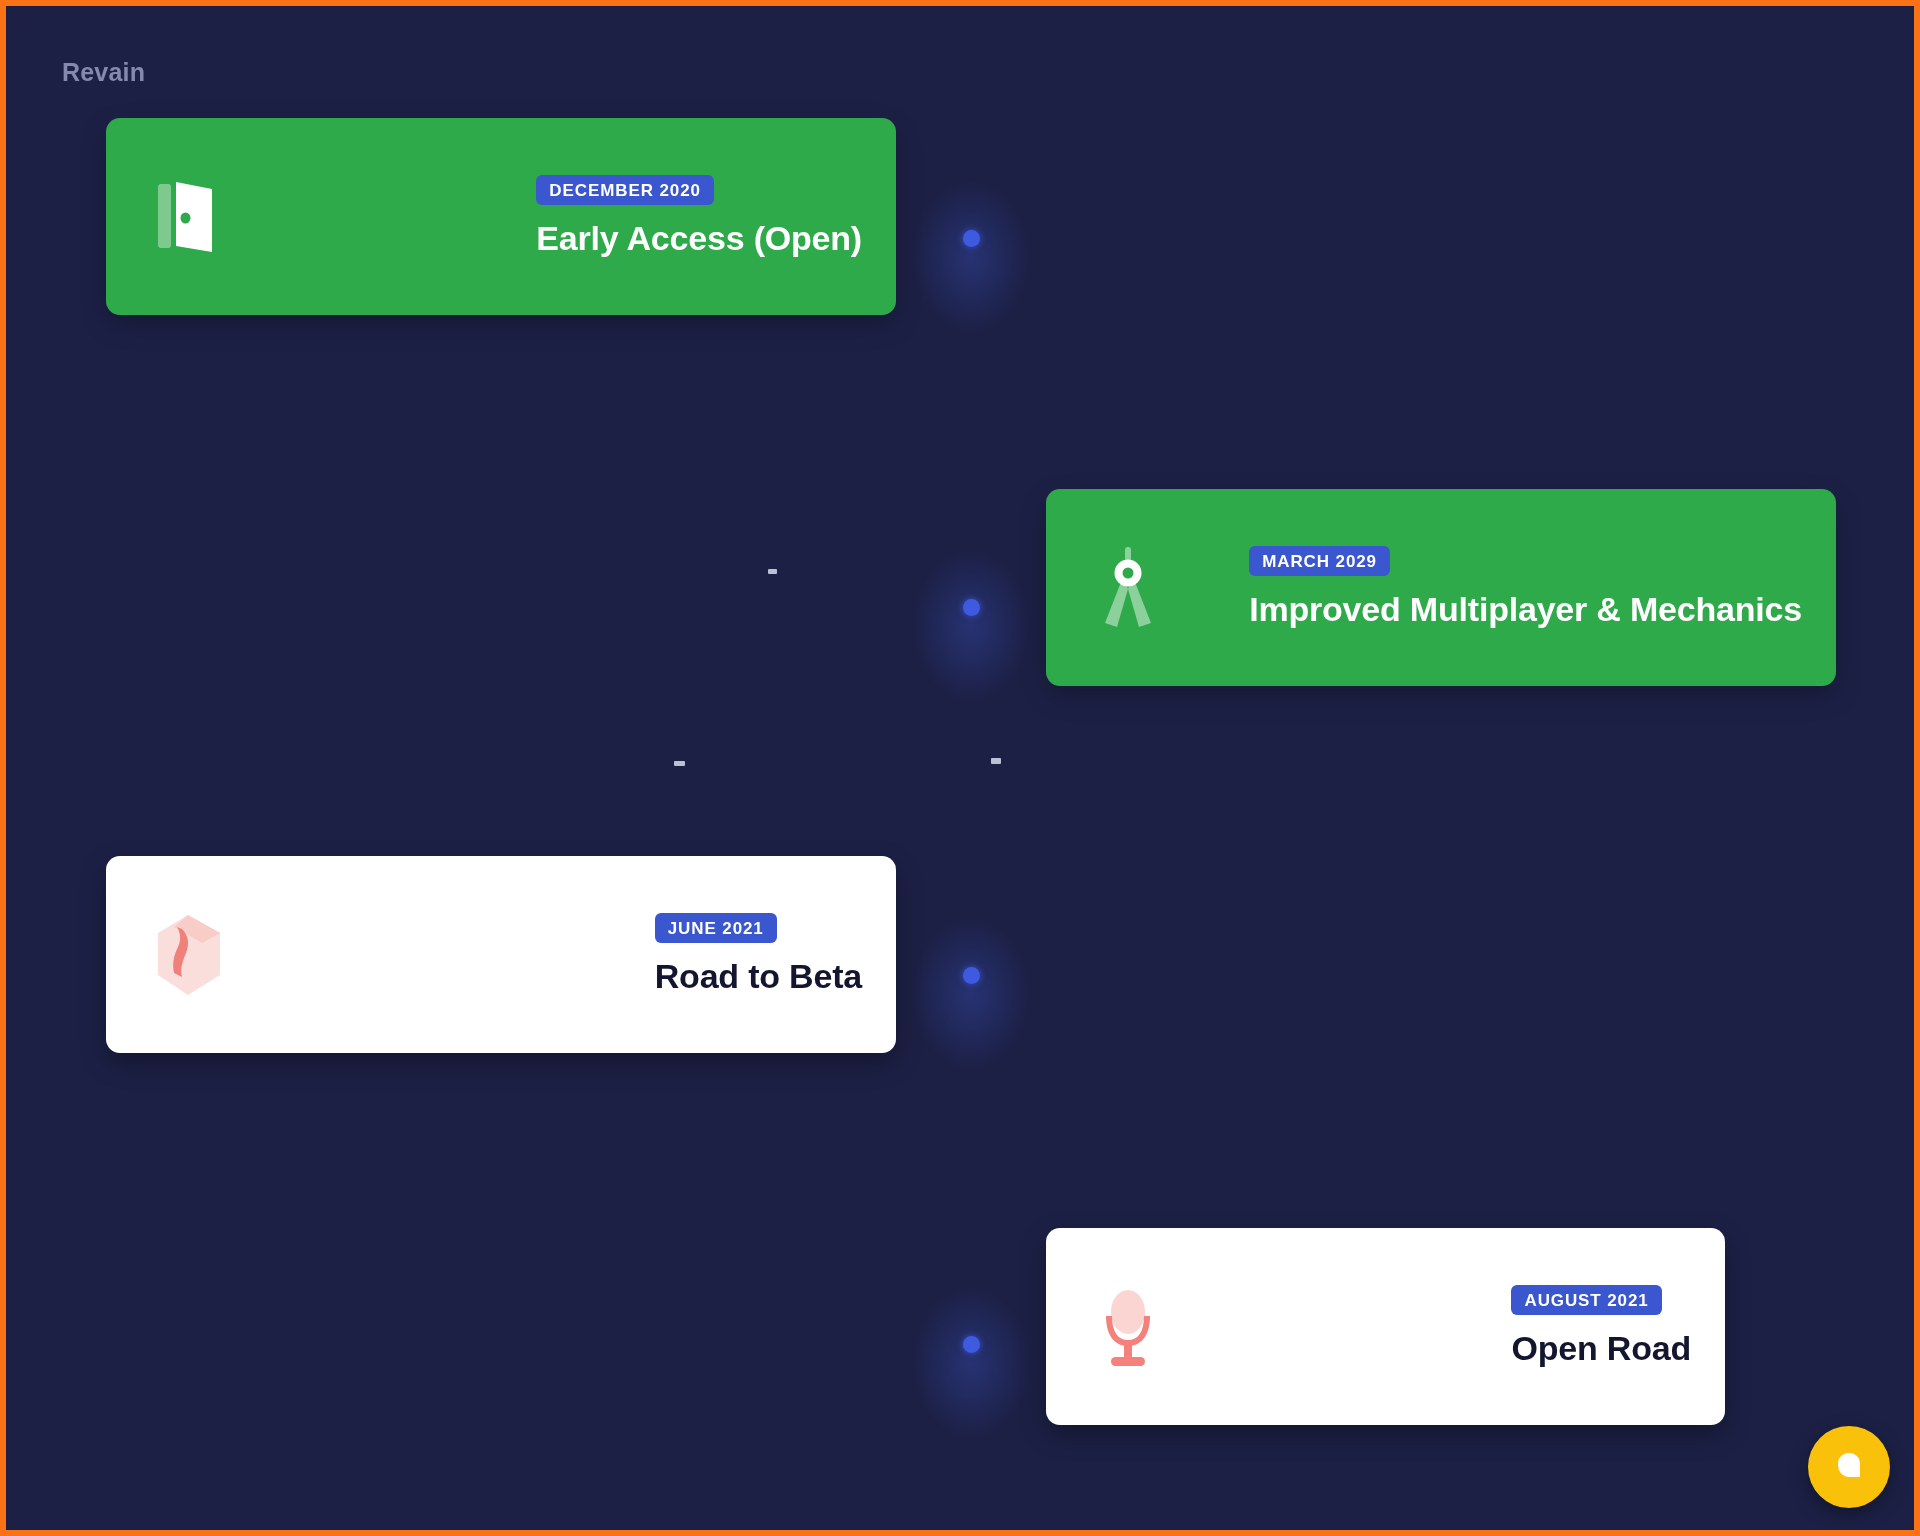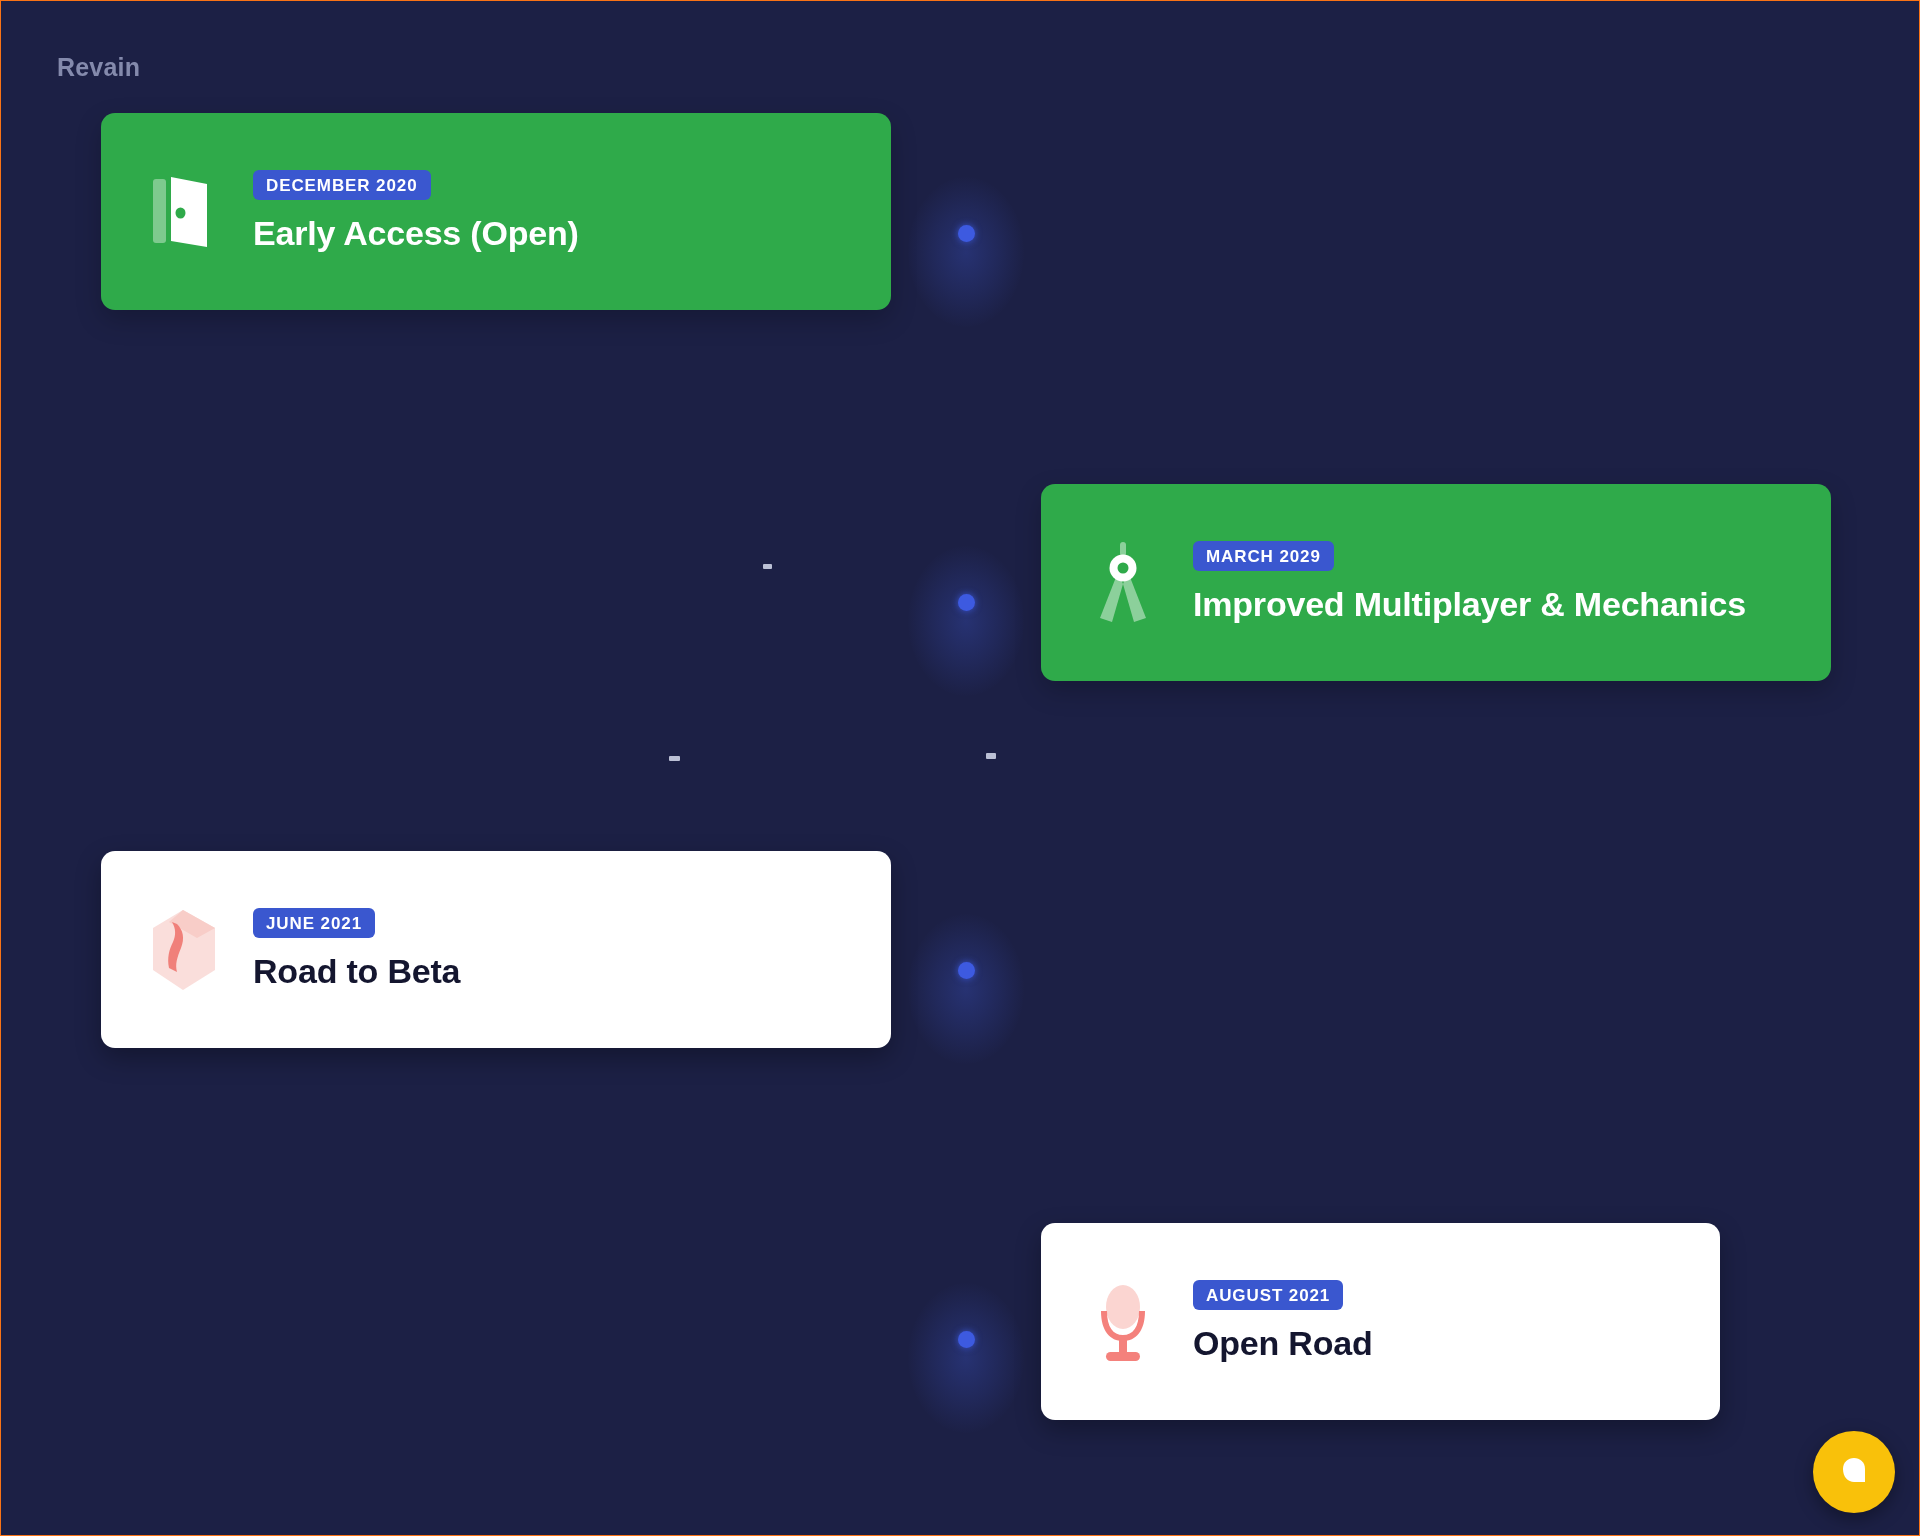--- a/index.html
+++ b/index.html
@@ -13,21 +13,21 @@
   body {
     background: #1c2045;
     font-family: "Liberation Sans", sans-serif;
     position: relative;
   }
 
   
   .page-frame {
     position: absolute;
     inset: 0;
-    border: 1px solid #f97316;
+    border: 6px solid #f97316;
     background: #1c2045;
     overflow: hidden;
   }
 
   
   .brand {
     position: absolute;
     left: 56px;
     top: 52px;
     font-size: 25px;
@@ -83,20 +83,21 @@
     border-radius: 1px;
   }
 
   
   .card {
     position: absolute;
     display: flex;
     align-items: center;
     border-radius: 14px;
     padding: 0 34px;
+    justify-content: space-between;
   }
   .card.green {
     background: #2faa4a;
     box-shadow: 0 10px 26px rgba(0,0,0,0.22);
   }
   .card.white {
     background: #ffffff;
     box-shadow: 0 10px 26px rgba(0,0,0,0.30);
   }
 

